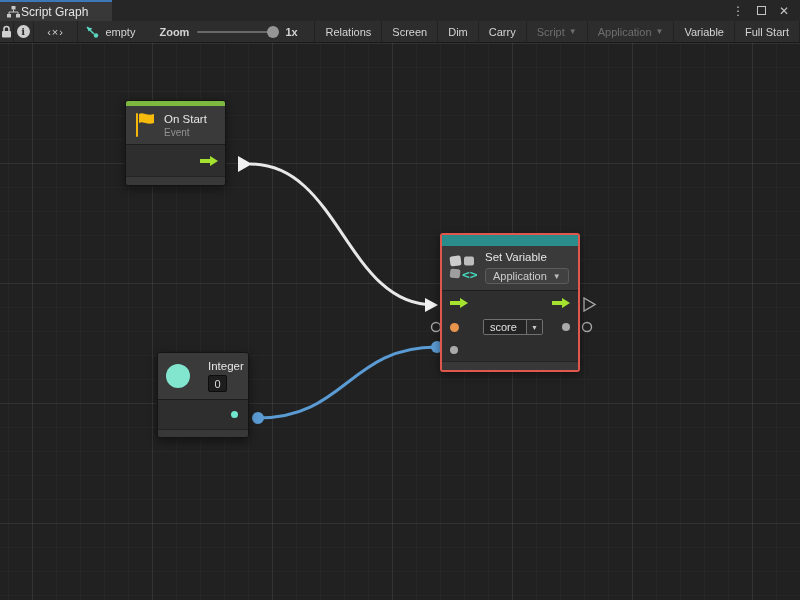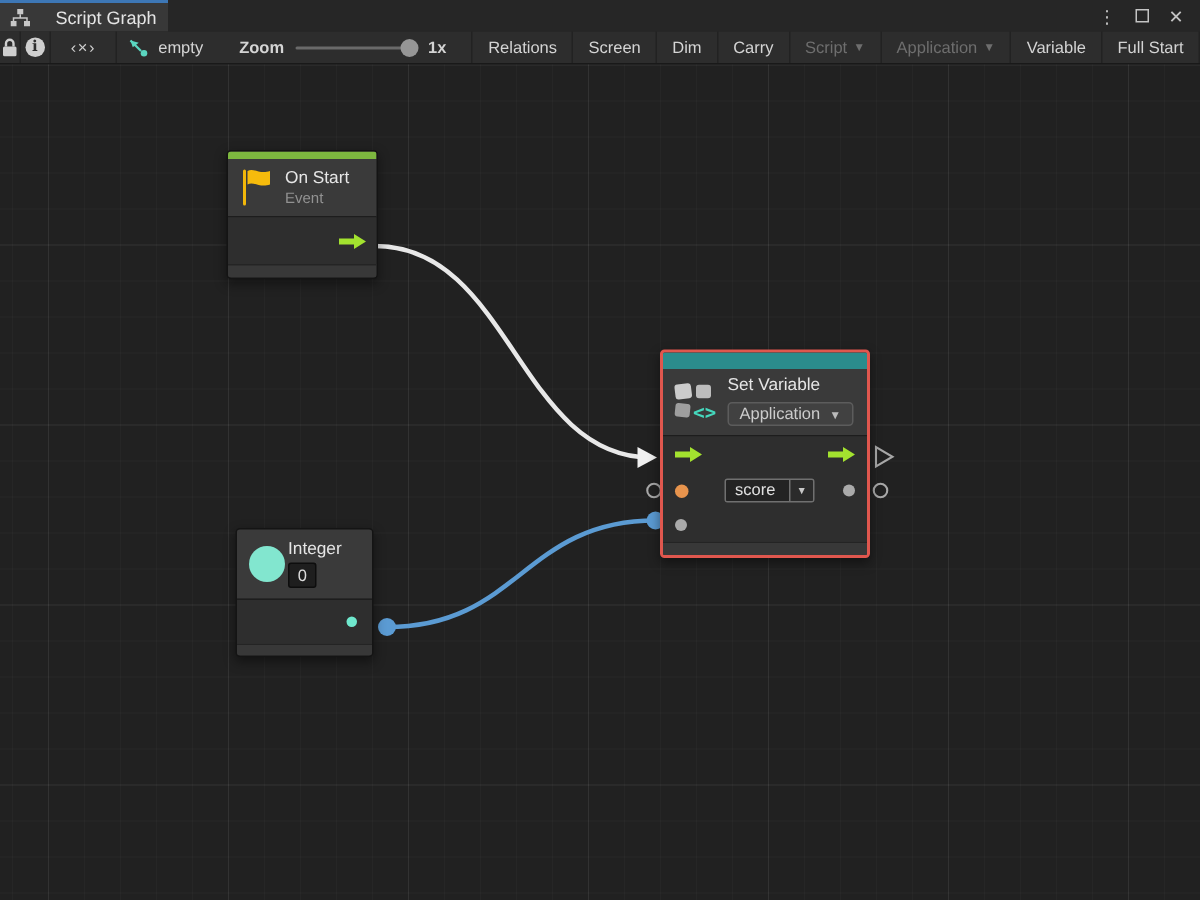--- a/index.html
+++ b/index.html
@@ -12,21 +12,21 @@
     font-size:11px;
     -webkit-font-smoothing:antialiased;
   }
   
   .titlebar {
     position:absolute; top:0; left:0; width:800px; height:21px;
     background:#262626; display:flex; align-items:stretch;
   }
   .tab {
     width:112px; background:#383838; border-top:2px solid #3d77b6;
-    display:flex; align-items:center; gap:17px; padding-left:7px;
+    display:flex; align-items:center; gap:1px; padding-left:7px;
     color:#e4e4e4; font-size:12px;
   }
   .win-controls {
     margin-left:auto; display:flex; align-items:center; gap:7px; padding-right:8px;
     color:#c4c4c4;
   }
   .win-btn { width:16px; height:16px; display:flex; align-items:center; justify-content:center; font-size:12px; cursor:default; }
   .maximize-box { width:9px; height:9px; border:1.5px solid #c4c4c4; }
   
   .toolbar {
@@ -74,41 +74,41 @@
   .n-divider { height:1px; background:#1d1d1d; }
   .n-body { background:#2e2e2e; position:relative; }
   .n-footer { background:#383838; border-top:1px solid #242424; }
   .port-row { display:flex; align-items:center; padding:0 8px; }
   .dot { border-radius:50%; flex:0 0 auto; }
   .dot.orange { width:9px; height:9px; background:#e8944d; }
   .dot.gray { width:8px; height:8px; background:#aaaaaa; }
   .dot.mint { width:7px; height:7px; background:#6fe8cd; }
   .spacer { flex:1; }
   
-  #node-on-start { left:151px; top:57px; width:101px; }
+  #node-on-start { left:125px; top:57px; width:101px; }
   #node-on-start .n-body { height:31px; display:flex; align-items:center; justify-content:flex-end; padding-right:7px; }
   #node-on-start .n-footer { height:9px; }
   
   #node-set-variable { left:440px; top:190px; width:140px; }
   #node-set-variable .n-header { padding:5px 7px 6px; }
   .scope-dropdown {
     display:inline-flex; align-items:center; gap:6px; background:#414141;
     border:1px solid #5c5c5c; border-radius:3px; padding:1px 7px; color:#cccccc;
     font-size:11px; margin-top:3px;
   }
   .scope-caret { font-size:8px; color:#bbbbbb; }
   #node-set-variable .port-row { height:24px; }
   #node-set-variable .row3 { height:22px; }
   .var-select { display:flex; align-items:stretch; height:16px; margin-left:24px; border:1px solid #707070; border-radius:2px; overflow:hidden; }
   .var-select .val { background:#232323; color:#e0e0e0; padding:0 6px; min-width:42px; display:flex; align-items:center; font-size:11px; }
   .var-select .btn { background:#2b2b2b; border-left:1px solid #707070; width:16px; display:flex; align-items:center; justify-content:center; color:#c8c8c8; font-size:7px; }
   #node-set-variable .n-footer { height:9px; }
   
   #node-integer { left:157px; top:309px; width:92px; }
-  #node-integer .n-header { padding:7px 8px; gap:2px; }
+  #node-integer .n-header { padding:7px 8px; gap:18px; }
   .int-circle { width:24px; height:24px; border-radius:50%; background:#82e6cf; flex:0 0 auto; }
   .int-col { display:flex; flex-direction:column; gap:3px; }
   .value-box {
     width:19px; height:17px; background:#1e1e1e; border:1px solid #0d0d0d; border-radius:2px;
     color:#dcdcdc; display:flex; align-items:center; justify-content:center; font-size:11px;
   }
   #node-integer .n-body { height:29px; display:flex; align-items:center; justify-content:flex-end; padding-right:10px; }
   #node-integer .n-footer { height:8px; }
 </style>
 </head>

